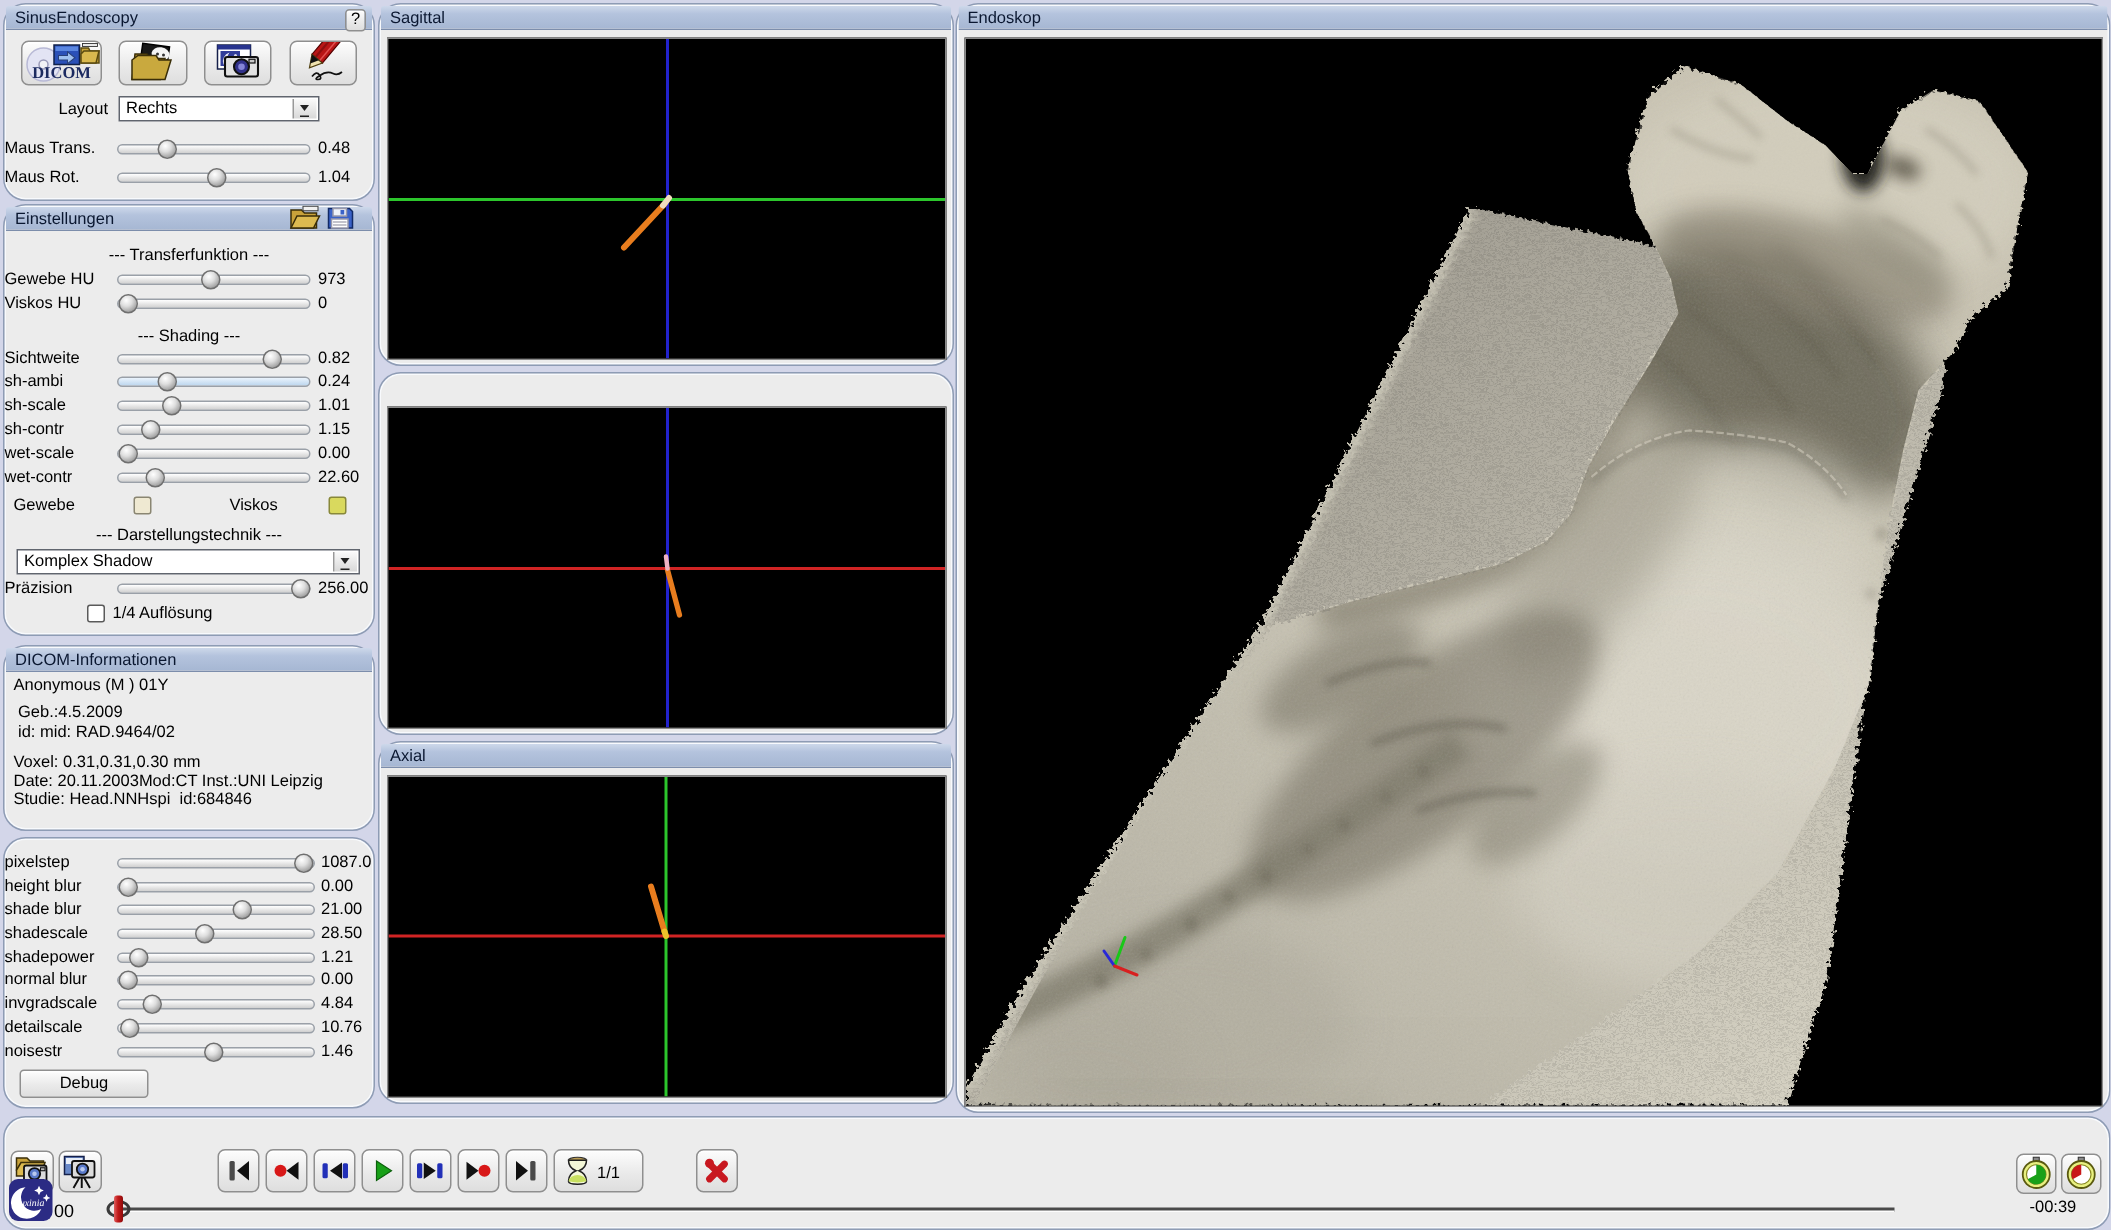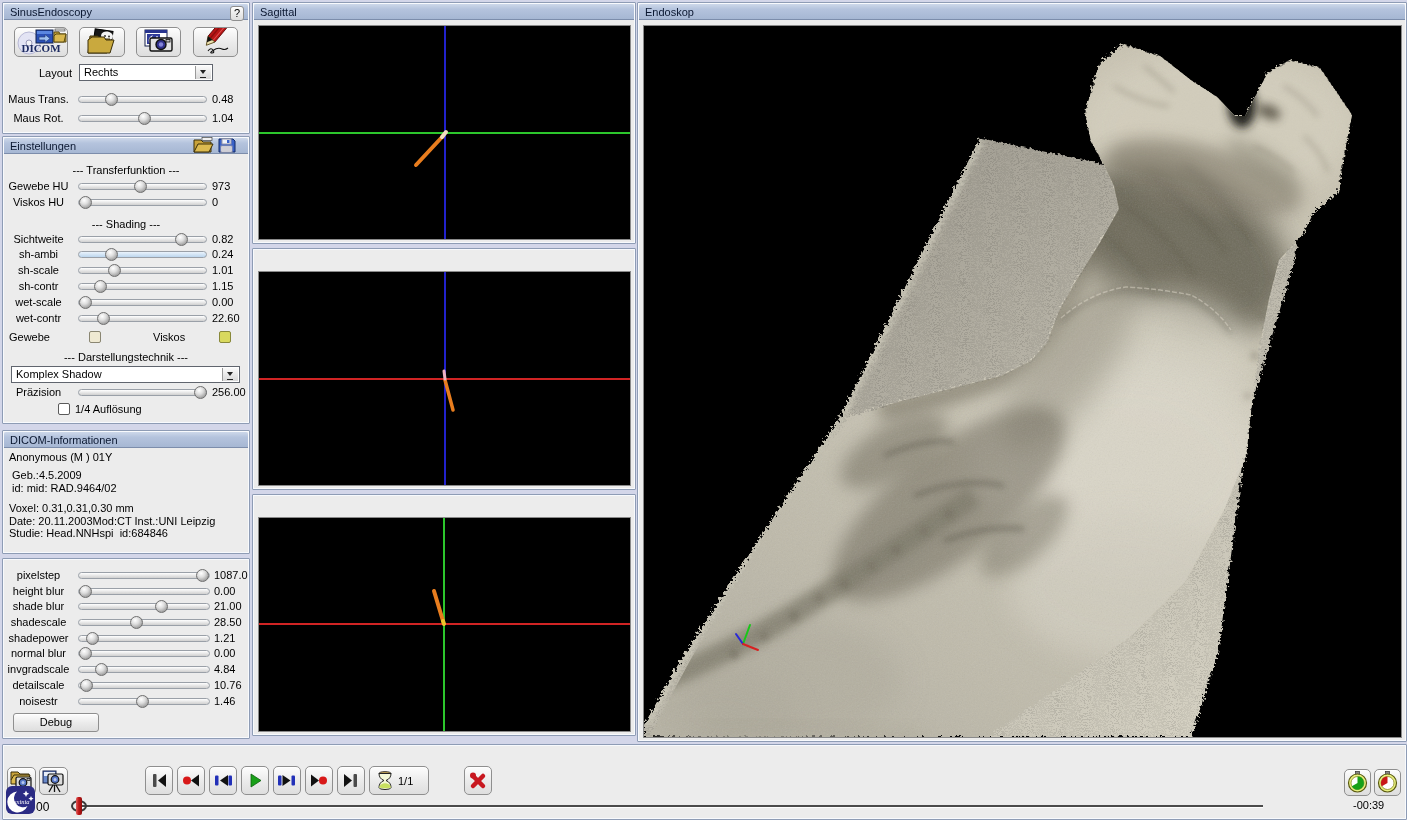--- a/index.html
+++ b/index.html
@@ -1,20 +1,20 @@
 <!DOCTYPE html>
 <html><head><meta charset="utf-8"><style>
 html,body{margin:0;padding:0}
 body{width:1407px;height:820px;background:#d3d6e9;font-family:"Liberation Sans",sans-serif;font-size:11px;color:#000;position:relative;overflow:hidden}
 .a{position:absolute}
-.p{position:absolute;background:#ececec;border:1px solid #8e9cb5;border-radius:1px;box-shadow:inset 0 0 0 1px #f8fafd}
+.p{position:absolute;background:#ececec;border:1px solid #8e9cb5;border-radius:15px;box-shadow:inset 0 0 0 1px #f8fafd}
 .t{position:absolute;left:1px;right:1px;top:1px;height:16px;background:linear-gradient(#cdd8ea 0%,#b4c3dd 35%,#a6b7d3 100%);border-bottom:1px solid #7c8dab;color:#0a1730;padding:2px 0 0 6px;box-sizing:border-box;border-radius:2px 2px 0 0}
 .cv{position:absolute;background:#000;border:1px solid #8a8a8a}
 .sl{position:absolute;left:0px;height:13px;width:244px}
-.lb{position:absolute;left:0;width:71px;text-align:center;top:0;white-space:nowrap}
+.lb{position:absolute;left:0;width:71px;text-align:left;top:0;white-space:nowrap}
 .gr{position:absolute;left:75px;top:3px;width:129px;height:7px;border:1px solid #9aa0a8;border-radius:4px;background:linear-gradient(#ffffff,#d0d0d0);box-sizing:border-box}
 .hd{position:absolute;top:-4px;width:13px;height:13px;border-radius:50%;background:radial-gradient(circle at 38% 30%,#ffffff,#dedede 38%,#a8a8a8 72%,#8a8a8a);border:1px solid #6f6f6f;box-sizing:border-box}
 .vl{position:absolute;left:209px;white-space:nowrap}
 .hh{position:absolute;left:0;width:100%;text-align:center}
 .btn{position:absolute;border:1px solid #8f8f8f;border-radius:5px;background:linear-gradient(#fdfdfd,#eaeaea 55%,#dedede);box-shadow:inset 0 1px 0 #ffffff}
 .cb{position:absolute;width:12px;height:12px;border:1px solid #5a5a5a;border-radius:2px;background:#fff;box-sizing:border-box}
 .combo{position:absolute;height:17px;background:#fff;border:1px solid #60656e;box-sizing:border-box}
 .ca{position:absolute;right:1px;top:1px;width:15px;height:13px;background:linear-gradient(#fafafa,#d8d8d8);border-left:1px solid #999}
 .ca:after{content:"";position:absolute;left:4px;top:4px;border:3px solid transparent;border-top:4px solid #222}
 .ca:before{content:"";position:absolute;left:4px;top:11px;width:6px;height:1px;background:#222}
@@ -277,20 +277,21 @@
 <div class="p" style="left:252px;top:248px;width:382px;height:240px">
   <svg class="cv" style="left:5px;top:22px" width="371" height="213">
     <rect width="371" height="213" fill="#000"></rect>
     <line x1="186" y1="0" x2="186" y2="213" stroke="#2222cc" stroke-width="2"></line>
     <line x1="0" y1="107" x2="371" y2="107" stroke="#d02424" stroke-width="2"></line>
     <line x1="186" y1="108" x2="194" y2="138" stroke="#e87d1e" stroke-width="3.5" stroke-linecap="round"></line>
     <line x1="185" y1="99" x2="186" y2="107" stroke="#efb2c2" stroke-width="3" stroke-linecap="round"></line>
   </svg>
 </div>
 <div class="p" style="left:252px;top:494px;width:382px;height:240px">
+  <div class="t">Axial</div>
   <svg class="cv" style="left:5px;top:22px" width="371" height="213">
     <rect width="371" height="213" fill="#000"></rect>
     <line x1="185" y1="0" x2="185" y2="213" stroke="#2cc62c" stroke-width="2"></line>
     <line x1="0" y1="106" x2="371" y2="106" stroke="#d02424" stroke-width="2"></line>
     <line x1="175" y1="73" x2="184" y2="103" stroke="#e87d1e" stroke-width="4" stroke-linecap="round"></line>
     <line x1="184" y1="103" x2="185" y2="106" stroke="#edc22a" stroke-width="4" stroke-linecap="round"></line>
   </svg>
 </div>
 
 <div class="p" style="left:637px;top:2px;width:768px;height:738px">

